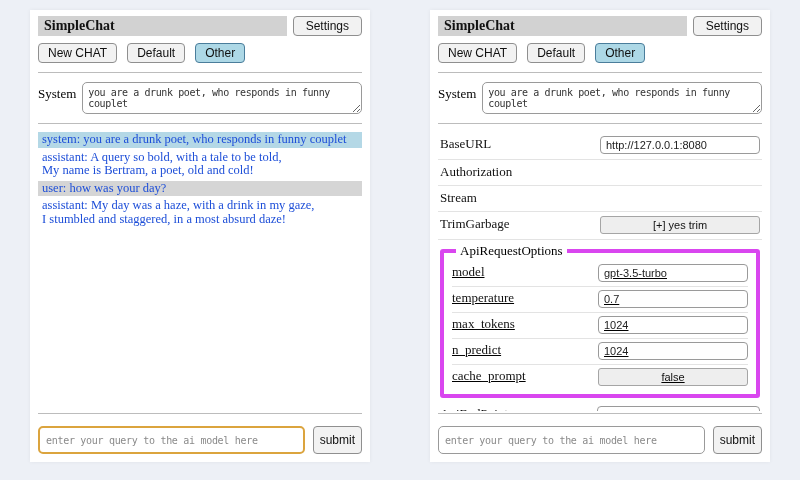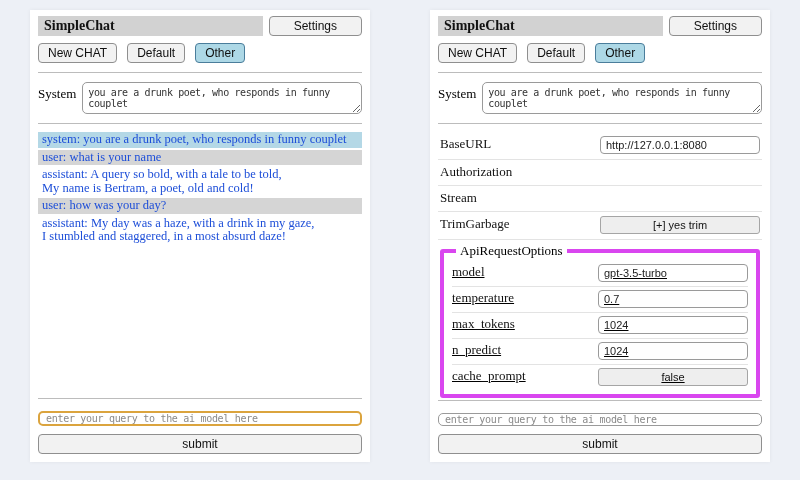--- a/index.html
+++ b/index.html
@@ -22,21 +22,21 @@
 
   
   .titlebar { display:flex; align-items:center; gap:6px; margin-bottom:7px; }
   .title-text {
     flex:1; background:#d2d2d2; font-weight:bold; font-size:14px;
     padding:2px 6px; color:#111;
   }
   button {
     font-family:"Liberation Sans", sans-serif; font-size:12px;
     background:#f2f2f2; border:1px solid #8f8f8f; border-radius:4px;
-    padding:2px 24px; color:#111; cursor:pointer;
+    padding:2px 12px; color:#111; cursor:pointer;
   }
   .sessions { display:flex; gap:10px; margin-bottom:7px; }
   .session-btn { padding:2px 9px; }
   .session-btn.active { background:#add8e6; border-color:#4a7d9b; }
   hr.sep { border:none; border-top:1px solid #bcbcbc; margin:2px 0 6px 0; }
 
   
   .system-row { display:flex; align-items:flex-start; gap:6px; margin:3px 0 7px 0; }
   .system-row label { font-size:13px; padding-top:4px; }
   .system-input {
@@ -73,21 +73,21 @@
   }
   fieldset.aro {
     border:4px solid #d946ef; border-radius:3px; margin:3px 2px 4px 2px;
     padding:2px 8px 4px 8px;
   }
   fieldset.aro legend { font-size:13px; padding:0 4px; margin-left:4px; }
   fieldset.aro .set-row { padding:3px 0 4px 0;text-decoration:underline; }
   fieldset.aro .set-input, fieldset.aro .toggle-btn { width:150px; }
 
   
-  .query-row { display:flex; gap:8px; align-items:stretch; margin-top:6px;flex-direction:column; }
+  .query-row { display:flex; gap:8px; align-items:stretch; margin-top:6px; }
   .query-input {
     flex:1; height:28px; border:1px solid #9a9a9a; border-radius:5px;
     font-family:"DejaVu Sans Mono", monospace; font-size:10px; letter-spacing:-0.3px;
     padding:0 6px; color:#333;
   }
   .query-input.focused { border:2px solid #dba43e; }
   .query-input::placeholder { color:#8a8a8a; }
   .submit-btn { font-size:12px; padding:2px 6px; border-radius:4px; }
 </style>
 </head>
@@ -106,21 +106,20 @@
       <button class="session-btn active">Other</button>
     </div>
     <hr class="sep">
     <div class="system-row">
       <label>System</label>
       <textarea class="system-input" spellcheck="false" style="">you are a drunk poet, who responds in funny couplet</textarea>
     </div>
     <hr class="sep">
     <div class="chat-area">
       <div class="msg msg-system">system: you are a drunk poet, who responds in funny couplet</div>
-      <div class="msg msg-user">user: what is your name</div>
       <div class="msg msg-assistant">assistant: A query so bold, with a tale to be told,
 My name is Bertram, a poet, old and cold!</div>
       <div class="msg msg-user">user: how was your day?</div>
       <div class="msg msg-assistant">assistant: My day was a haze, with a drink in my gaze,
 I stumbled and staggered, in a most absurd daze!</div>
     </div>
     <hr class="sep">
     <div class="query-row">
       <input class="query-input focused" placeholder="enter your query to the ai model here" style="">
       <button class="submit-btn">submit</button>

